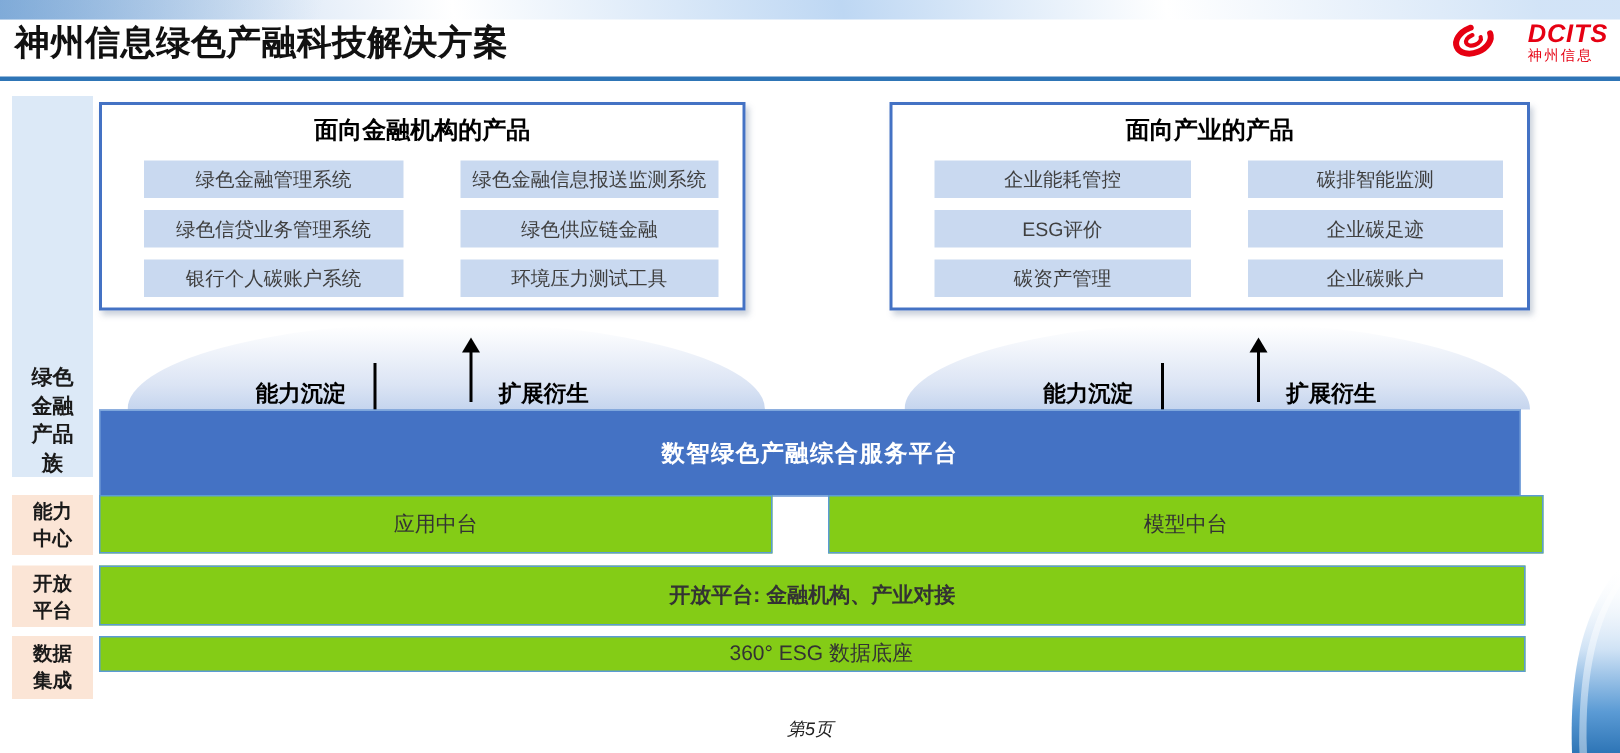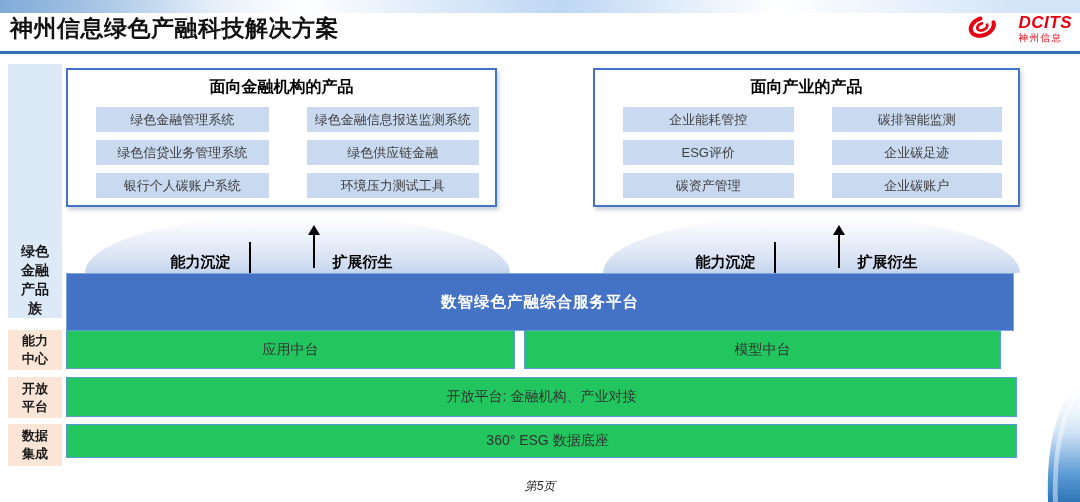--- a/index.html
+++ b/index.html
@@ -46,21 +46,21 @@
     border-left:6px solid transparent; border-right:6px solid transparent; border-top:10px solid #000; }
   .arrow-up { top:-4px; }
   .arrow-up::before { content:""; position:absolute; left:-5px; top:-9px;
     border-left:6px solid transparent; border-right:6px solid transparent; border-bottom:10px solid #000; }
   .flow-spacer { width:26px; }
 
   
   .platform-bar { position:absolute; left:66px; top:273px; width:948px; height:58px;
     background:#4472C4; border:1px solid #7DA6DC; color:#fff; font-weight:bold; font-size:15.5px;
     display:flex; align-items:center; justify-content:center; letter-spacing:1px; }
-  .layer-box { position:absolute; background:#22c55e; border:1.5px solid #5B9BD5;
+  .layer-box { position:absolute; background:#84cc16; border:1.5px solid #5B9BD5;
     display:flex; align-items:center; justify-content:center; font-size:14px; color:#333;text-align:right; }
 
   .footer { position:absolute; left:0; right:0; top:478px; text-align:center;
     font-size:12px; font-style:italic; color:#222; }
 
   .corner-swoosh { position:absolute; right:0; bottom:0; width:60px; height:125px; }
 </style>
 </head>
 <body>
 
@@ -134,31 +134,31 @@
     <span class="arrow arrow-up"></span>
     <span class="flow-label">扩展衍生</span>
   </div>
 
   <div class="platform-bar">数智绿色产融综合服务平台</div>
 
   <div class="layer-label" style="top:330px; height:40px;">
     <span>能力中心</span>
   </div>
   <div class="layer-box" style="left:66px; top:330px; width:449px; height:39px;">应用中台</div>
-  <div class="layer-box" style="left:524px; top:330px; width:477px; height:39px;">模型中台</div>
+  <div class="layer-box" style="left:552px; top:330px; width:477px; height:39px;">模型中台</div>
 
   <div class="layer-label" style="top:377px; height:41px;">
     <span>开放平台</span>
   </div>
-  <div class="layer-box" style="left:66px; top:377px; width:951px; height:40px;">开放平台: 金融机构、产业对接</div>
+  <div class="layer-box" style="left:66px; top:377px; width:951px; height:40px;font-weight:bold;">开放平台: 金融机构、产业对接</div>
 
   <div class="layer-label" style="top:424px; height:42px;">
     <span>数据集成</span>
   </div>
-  <div class="layer-box" style="left:66px; top:424px; width:951px; height:34px;padding-left:12px;">360° ESG 数据底座</div>
+  <div class="layer-box" style="left:66px; top:424px; width:951px; height:24px;padding-left:12px;">360° ESG 数据底座</div>
 
   <div class="footer">第5页</div>
 
   <div class="corner-swoosh">
     <svg width="60" height="125" viewBox="0 0 60 125">
       <defs>
         <linearGradient id="sw" x1="0" y1="0" x2="0" y2="1">
           <stop offset="0" stop-color="#ffffff" stop-opacity="0"></stop>
           <stop offset="0.45" stop-color="#cfe2f5"></stop>
           <stop offset="0.78" stop-color="#5b9bd5"></stop>

